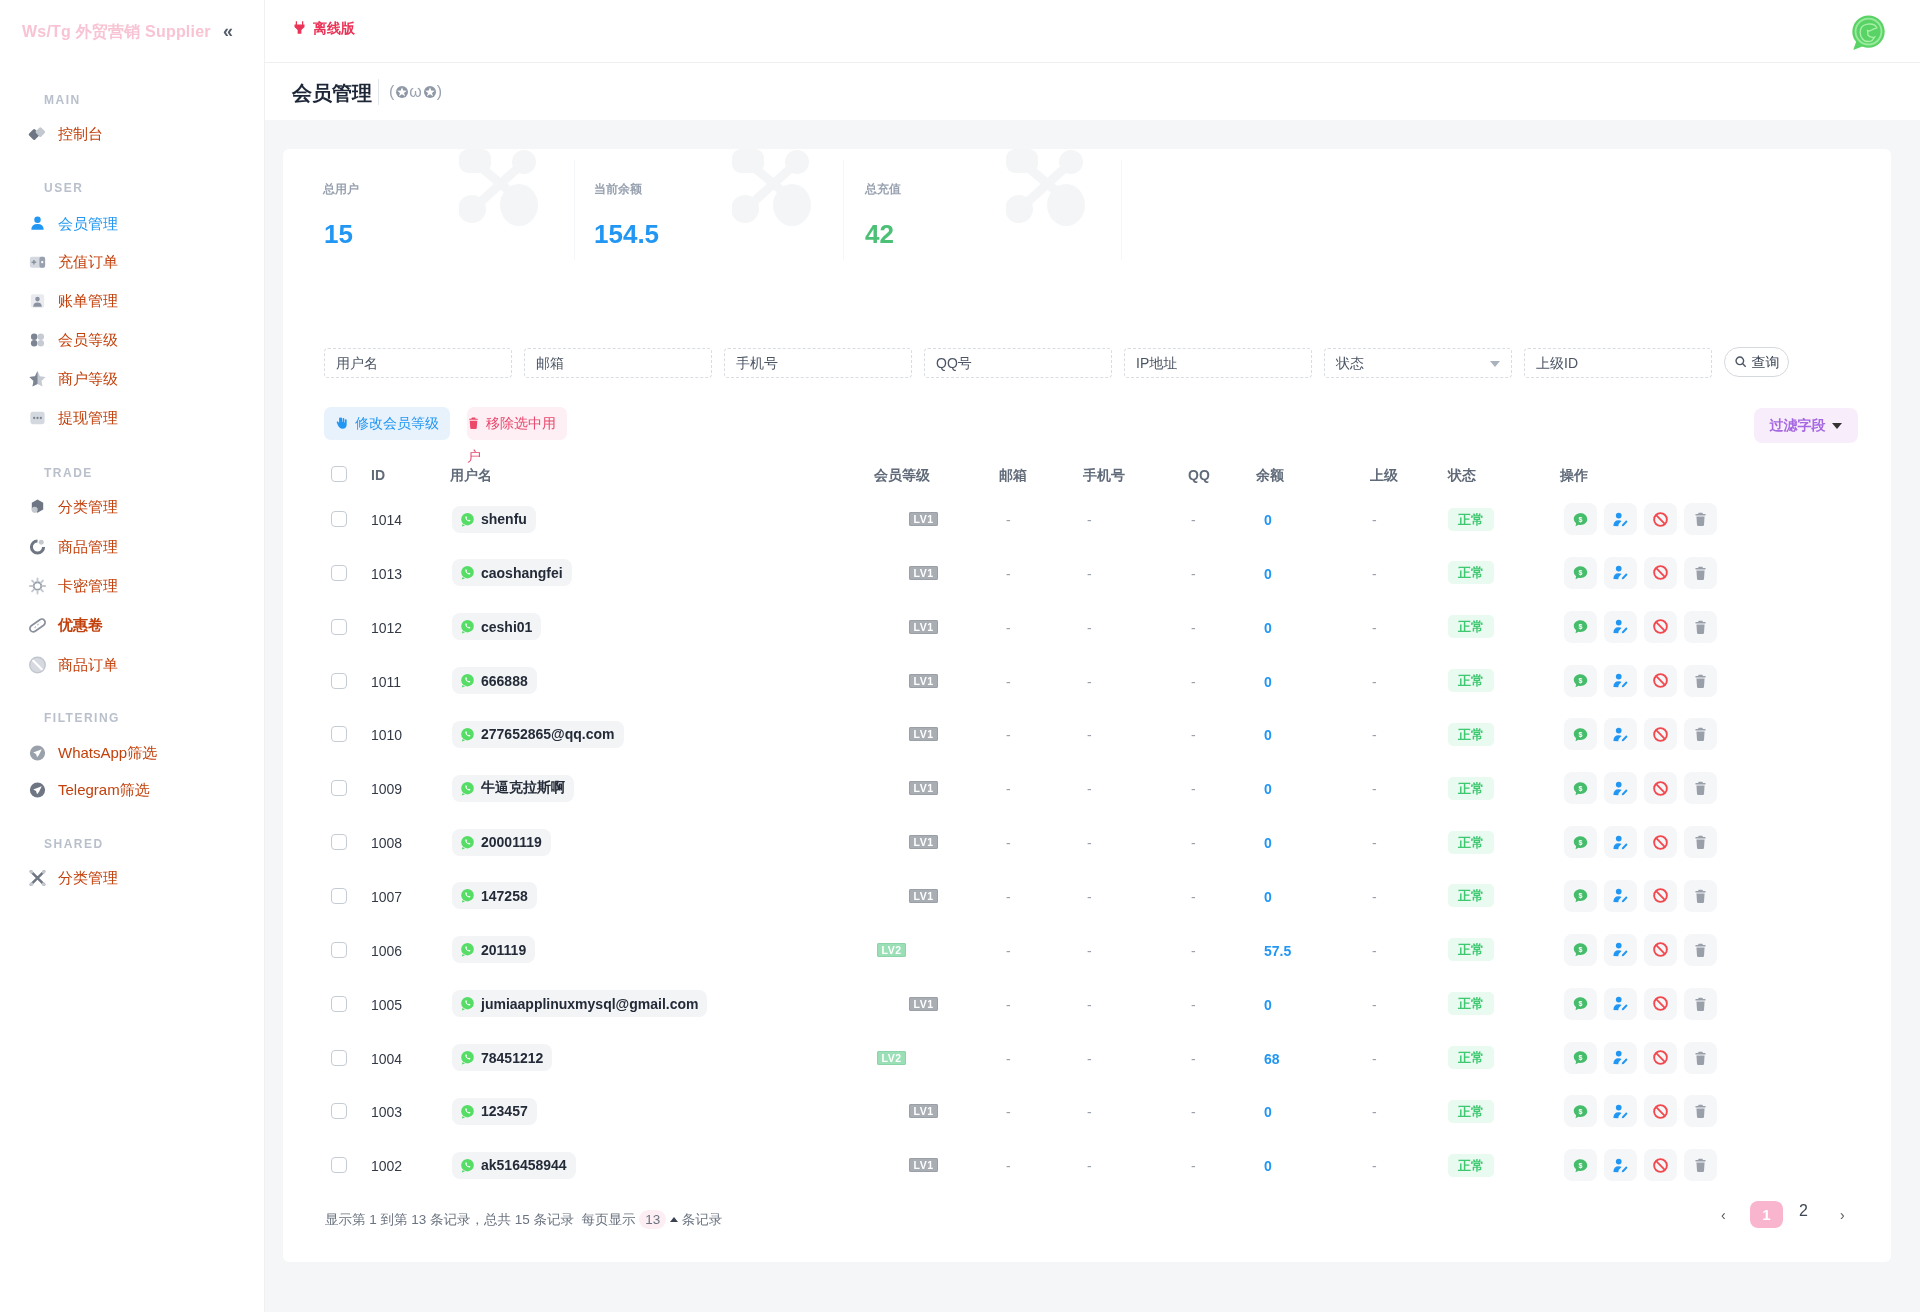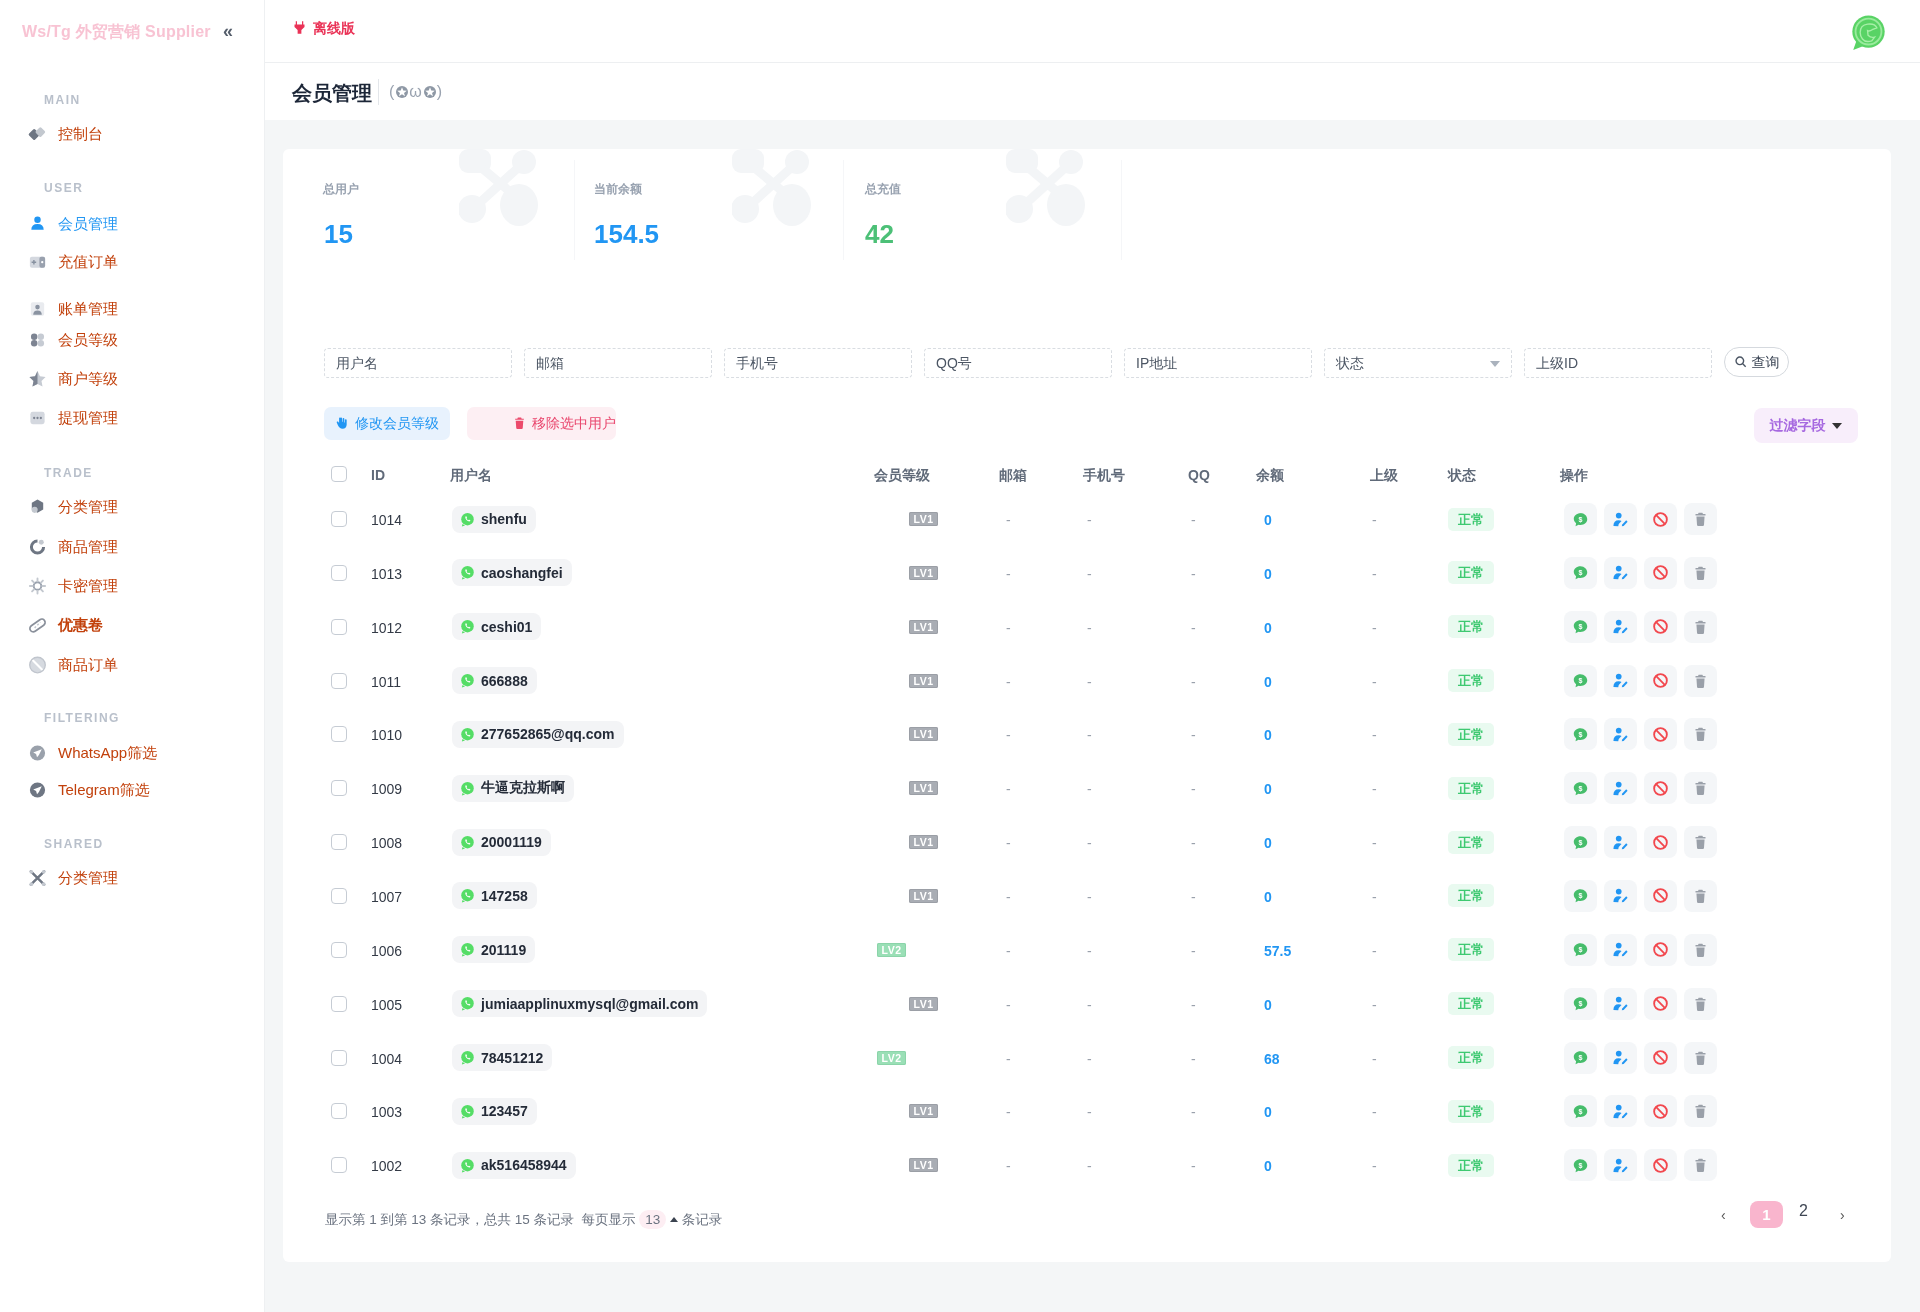--- a/index.html
+++ b/index.html
@@ -82,21 +82,21 @@
       </div>
       <div class="mi" style="top:243px;">
         <span class="ic"><svg viewBox="0 0 20 20">
             <rect x="2" y="4.5" width="16" height="11.5" rx="2" fill="#d4d8df"></rect>
             <rect x="12" y="4.5" width="6" height="11.5" rx="2" fill="#99a1ae"></rect>
             <circle cx="15" cy="10.2" r="1.2" fill="#fff"></circle>
             <path d="M6.2 7.8 v4.8 M3.8 10.2 h4.8" stroke="#8791a0" stroke-width="1.5"></path>
           </svg></span>
         <span class="tx">充值订单</span>
       </div>
-      <div class="mi" style="top:290px;">
+      <div class="mi" style="top:282px;">
         <span class="ic"><svg viewBox="0 0 20 20">
             <rect x="3" y="3" width="14" height="14" rx="2" fill="#e9ebef"></rect>
             <circle cx="10" cy="8" r="2.4" fill="#8a93a1"></circle>
             <path d="M5.5 16 q0 -4.5 4.5 -4.5 q4.5 0 4.5 4.5 z" fill="#8a93a1"></path>
           </svg></span>
         <span class="tx">账单管理</span>
       </div>
       <div class="mi" style="top:321px;">
         <span class="ic"><svg viewBox="0 0 20 20">
             <circle cx="6.5" cy="6.5" r="3.4" fill="#7d8492"></circle>
@@ -265,21 +265,21 @@
   <div class="fin" style="left:1241px;">上级ID</div>
   <div class="qbtn"><svg width="14" height="14" viewBox="0 0 24 24" style="vertical-align:-2px;margin-right:4px;" fill="none" stroke="#4b5563" stroke-width="2.4">
         <circle cx="10" cy="10" r="6.5"></circle>
         <path d="M15 15 l5 5"></path>
       </svg>查询</div>
 
   <div class="abtn" style="left:41px; width:126px; background:#e8f2fd; color:#2196f3; text-align:center;">
     <svg width="14" height="14" viewBox="0 0 24 24" style="vertical-align:-2px;margin-right:6px;" fill="#2196f3">
         <path d="M9 11V4a1.5 1.5 0 013 0v6h1V5a1.5 1.5 0 013 0v6h1V7a1.5 1.5 0 013 0v8c0 4-3 7-7 7s-6-2-8-6l-2-5c-.5-1.5 1.5-2.5 2.5-1l1.5 2V4a1.5 1.5 0 013 0z"></path>
       </svg>修改会员等级</div>
-  <div class="abtn" style="left:184px; width:149px; background:#fdeff3; color:#e9456c; text-align:right;">
+  <div class="abtn" style="left:184px; width:100px; background:#fdeff3; color:#e9456c; text-align:left;">
     <svg width="13" height="14" viewBox="0 0 24 24" style="vertical-align:-2px;margin-right:6px;" fill="#ec4a6b">
         <path d="M9 2h6l1 2h4v2H4V4h4zM5 8h14l-1 13a2 2 0 01-2 2H8a2 2 0 01-2-2z"></path>
       </svg>移除选中用户</div>
   <div class="ffbtn">过滤字段 <span style="display:inline-block;width:0;height:0;border-left:5px solid transparent;border-right:5px solid transparent;border-top:6px solid #333;vertical-align:1px;margin-left:3px;"></span></div>
 
   <div id="table">
       <div class="ckb" style="left:48px; top:317px;"></div>
       <div class="th" style="left:88px; top:318px;">ID</div>
       <div class="th" style="left:167px; top:318px;">用户名</div>
       <div class="th" style="left:591px; top:318px;">会员等级</div>

